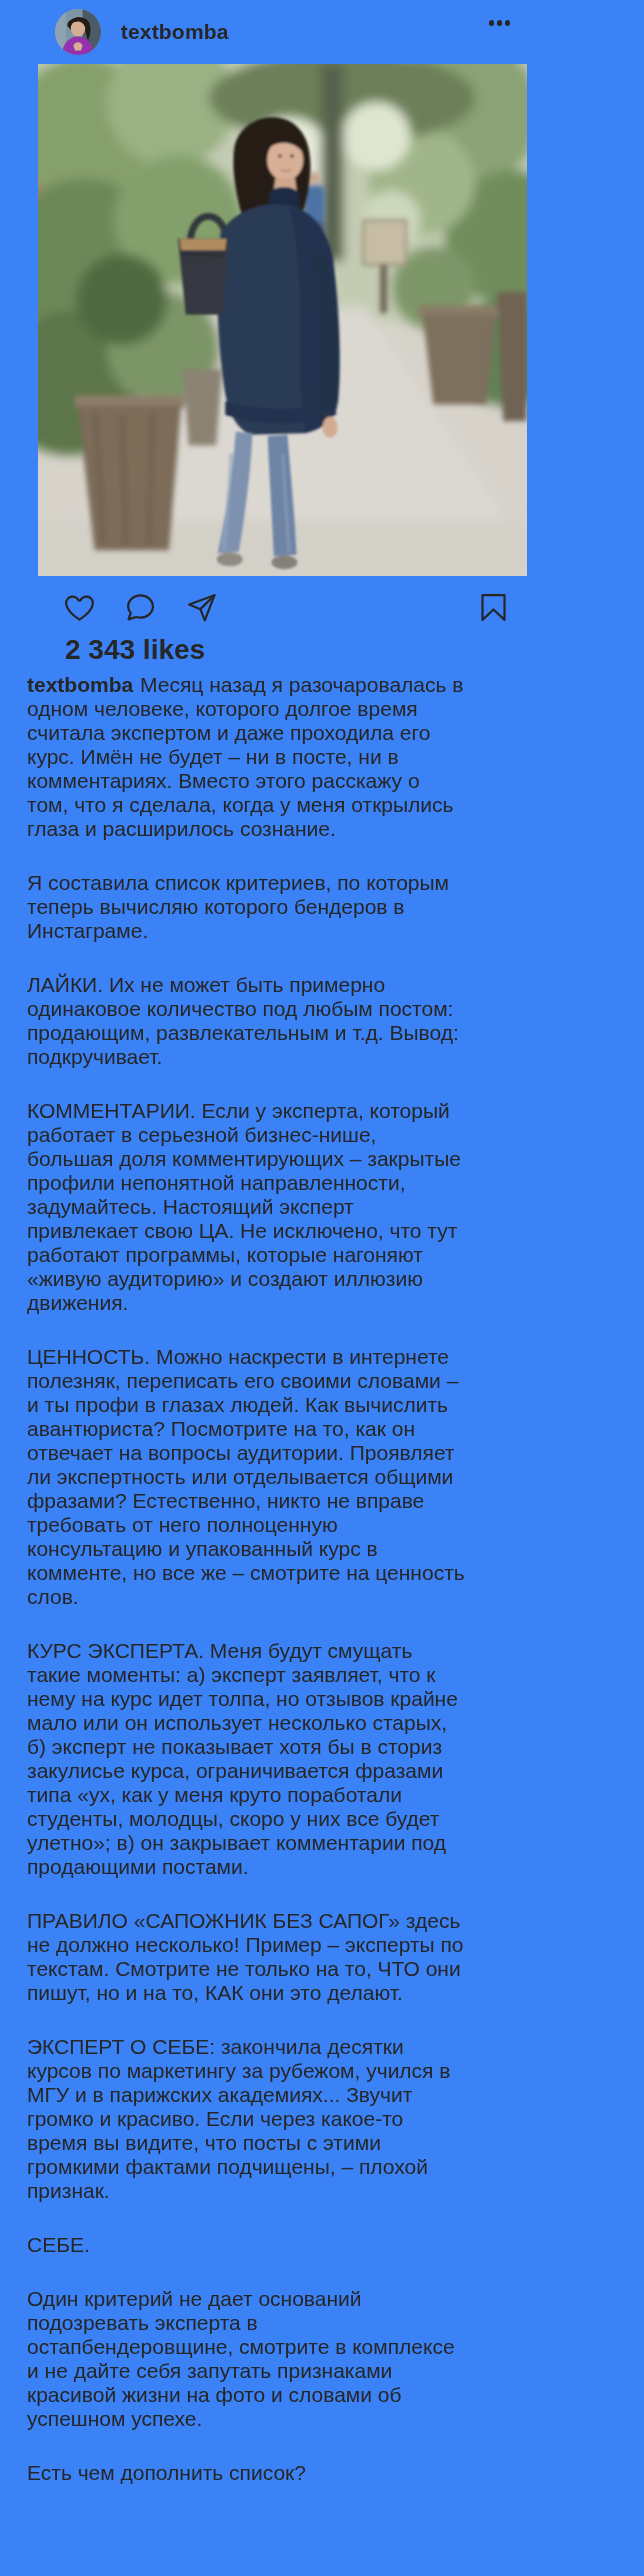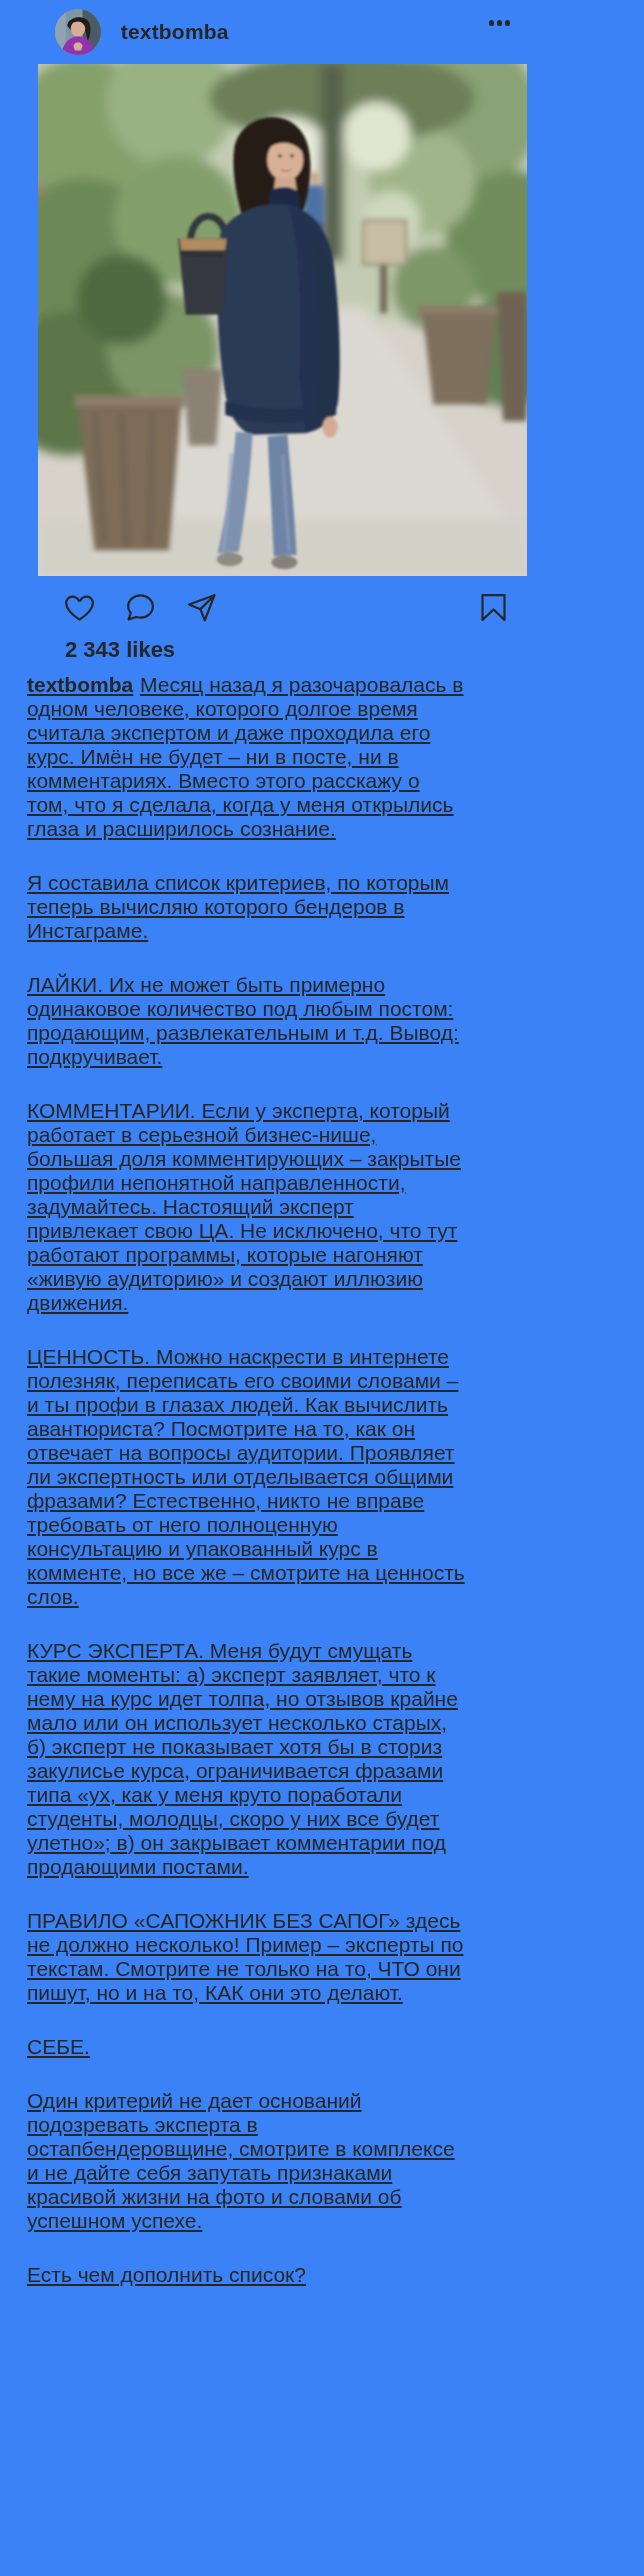--- a/index.html
+++ b/index.html
@@ -23,23 +23,23 @@
   .photo{width:489px;height:512px;overflow:hidden;background:#cfd0c6;}
   .photo svg{display:block;}
 
   
   .actions{display:flex;align-items:center;height:62px;padding:0 16.7px 0 25px;box-sizing:border-box;gap:28px;}
   .action-btn{background:none;border:0;padding:0;width:33px;height:33px;cursor:pointer;}
   .action-btn svg{display:block;width:33px;height:33px;stroke:#262626;fill:none;stroke-width:1.6;stroke-linejoin:round;stroke-linecap:round;}
   .save-btn{margin-left:auto;}
 
   
-  .likes{margin:0 0 10.6px 27px;font-size:22px;font-weight:700;line-height:24px;}
+  .likes{margin:0 0 10.6px 27px;font-size:28px;font-weight:700;line-height:24px;}
   .caption{margin-left:27px;width:439px;font-size:21px;line-height:24px;}
-  .caption p{margin:0 0 30px 0;text-decoration:underline;}
+  .caption p{margin:0 0 30px 0;}
   .caption p:last-child{margin-bottom:4px;}
   .cap-user{font-weight:700;margin-right:6.8px;}
 </style>
 </head>
 <body>
 
 <div class="page">
 
   <header class="post-header column">
     <div class="avatar">
@@ -190,19 +190,20 @@
   <div class="likes column" style="margin-left:65px;width:439px;">2 343 likes</div>
 
   <div class="caption">
     <p><span class="cap-user">textbomba</span><span>Месяц назад я разочаровалась в одном человеке, которого долгое время считала экспертом и даже проходила его курс. Имён не будет – ни в посте, ни в комментариях. Вместо этого расскажу о том, что я сделала, когда у меня открылись глаза и расширилось сознание.</span></p>
     <p>Я составила список критериев, по которым теперь вычисляю которого бендеров в Инстаграме.</p>
     <p>ЛАЙКИ. Их не может быть примерно одинаковое количество под любым постом: продающим, развлекательным и т.д. Вывод: подкручивает.</p>
     <p>КОММЕНТАРИИ. Если у эксперта, который работает в серьезной бизнес-нише, большая доля комментирующих – закрытые профили непонятной направленности, задумайтесь. Настоящий эксперт привлекает свою ЦА. Не исключено, что тут работают программы, которые нагоняют «живую аудиторию» и создают иллюзию движения.</p>
     <p>ЦЕННОСТЬ. Можно наскрести в интернете полезняк, переписать его своими словами – и ты профи в глазах людей. Как вычислить авантюриста? Посмотрите на то, как он отвечает на вопросы аудитории. Проявляет ли экспертность или отделывается общими фразами? Естественно, никто не вправе требовать от него полноценную консультацию и упакованный курс в комменте, но все же – смотрите на ценность слов.</p>
     <p>КУРС ЭКСПЕРТА. Меня будут смущать такие моменты: а) эксперт заявляет, что к нему на курс идет толпа, но отзывов крайне мало или он использует несколько старых, б) эксперт не показывает хотя бы в сториз закулисье курса, ограничивается фразами типа «ух, как у меня круто поработали студенты, молодцы, скоро у них все будет улетно»; в) он закрывает комментарии под продающими постами.</p>
     <p>ПРАВИЛО «САПОЖНИК БЕЗ САПОГ» здесь не должно несколько! Пример – эксперты по текстам. Смотрите не только на то, ЧТО они пишут, но и на то, КАК они это делают.</p>
+    <p>ЭКСПЕРТ О СЕБЕ: закончила десятки курсов по маркетингу за рубежом, учился в МГУ и в парижских академиях... Звучит громко и красиво. Если через какое-то время вы видите, что посты с этими громкими фактами подчищены, – плохой признак.</p>
     <p>СЕБЕ.</p>
     <p>Один критерий не дает оснований подозревать эксперта в остапбендеровщине, смотрите в комплексе и не дайте себя запутать признаками красивой жизни на фото и словами об успешном успехе.</p>
     <p>Есть чем дополнить список?</p>
   </div>
 
 </div>
 
 
 </body></html>

